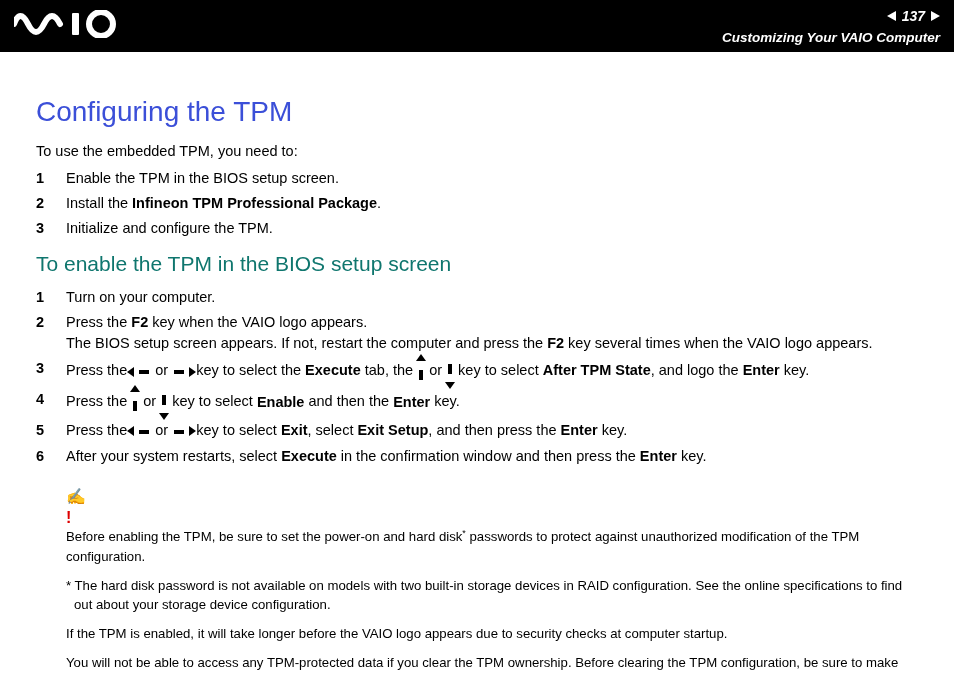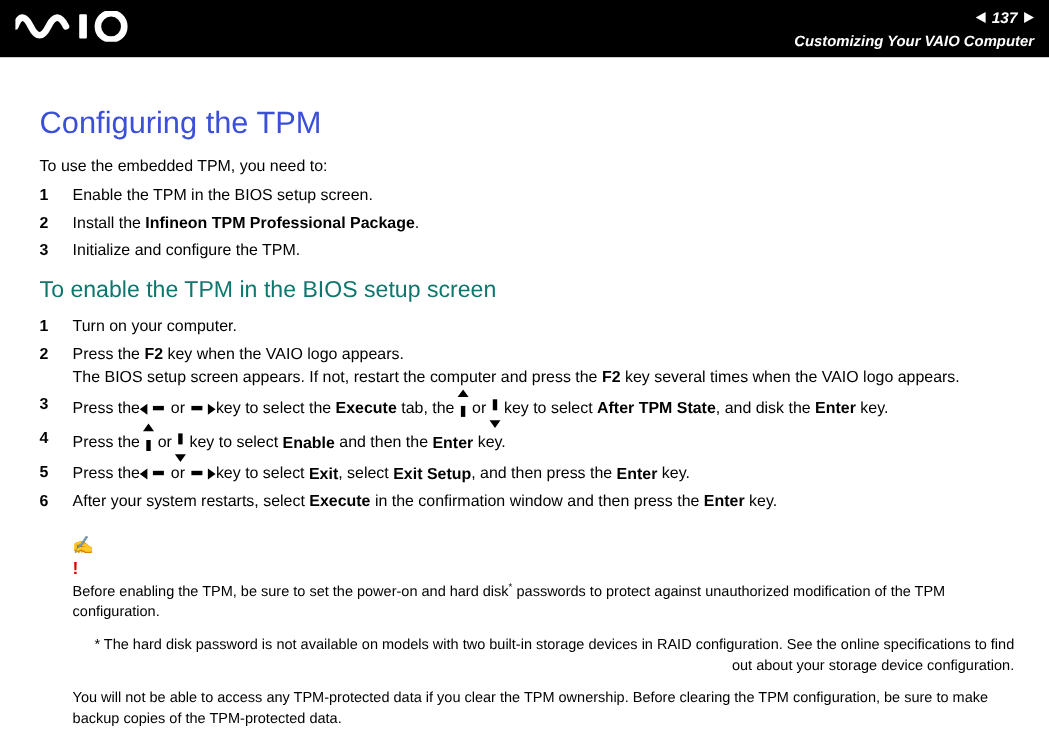--- a/index.html
+++ b/index.html
@@ -178,21 +178,20 @@
   }
   .bang-icon {
     color: #d00;
     font-weight: bold;
     font-size: 16px;
     margin-bottom: -2px;
   }
   .footnote {
     padding-left: 8px;
     text-indent: -8px;
-    text-align: right;
   }
   sup { font-size: 9px; }
   b { font-weight: bold; margin-top: 32px; }
 </style>
 </head>
 <body>
 
 <div class="header">
   <div class="logo">
     <svg width="110" height="28" viewBox="0 0 110 28">
@@ -242,21 +241,21 @@
     <li>
       <span class="num">2</span>
       <span class="txt">
         <span>Press the </span><b>F2</b><span> key when the VAIO logo appears.</span><br>
         <span>The BIOS setup screen appears. If not, restart the computer and press the </span><b>F2</b><span> key several times when the VAIO logo appears.</span>
       </span>
     </li>
     <li>
       <span class="num">3</span>
       <span class="txt">
-        <span>Press the </span><span class="arrow-left"></span><span> or </span><span class="arrow-right"></span><span> key to select the </span><b>Execute</b><span> tab, the </span><span class="arrow-up"></span><span> or </span><span class="arrow-down"></span><span> key to select </span><b>After TPM State</b><span>, and disk the </span><b>Enter</b><span> key.</span>
+        <span>Press the </span><span class="arrow-left"></span><span> or </span><span class="arrow-right"></span><span> key to select the </span><b>Execute</b><span> tab, the </span><span class="arrow-up"></span><span> or </span><span class="arrow-down"></span><span> key to select </span><b>After TPM State</b><span>, and logo the </span><b>Enter</b><span> key.</span>
       </span>
     </li>
     <li>
       <span class="num">4</span>
       <span class="txt">
         <span>Press the </span><span class="arrow-up"></span><span> or </span><span class="arrow-down"></span><span> key to select </span><b>Enable</b><span> and then the </span><b>Enter</b><span> key.</span>
       </span>
     </li>
     <li>
       <span class="num">5</span>
@@ -270,15 +269,16 @@
         <span>After your system restarts, select </span><b>Execute</b><span> in the confirmation window and then press the </span><b>Enter</b><span> key.</span>
       </span>
     </li>
   </ol>
 
   <div class="notes">
     <div class="note-icon">✍</div>
     <div class="bang-icon">!</div>
     <p><span>Before enabling the TPM, be sure to set the power-on and hard disk</span><sup>*</sup><span> passwords to protect against unauthorized modification of the TPM configuration.</span></p>
     <p class="footnote">* The hard disk password is not available on models with two built-in storage devices in RAID configuration. See the online specifications to find out about your storage device configuration.</p>
+    <p>If the TPM is enabled, it will take longer before the VAIO logo appears due to security checks at computer startup.</p>
     <p>You will not be able to access any TPM-protected data if you clear the TPM ownership. Before clearing the TPM configuration, be sure to make backup copies of the TPM-protected data.</p>
   </div>
 </div>
 
 </body></html>

